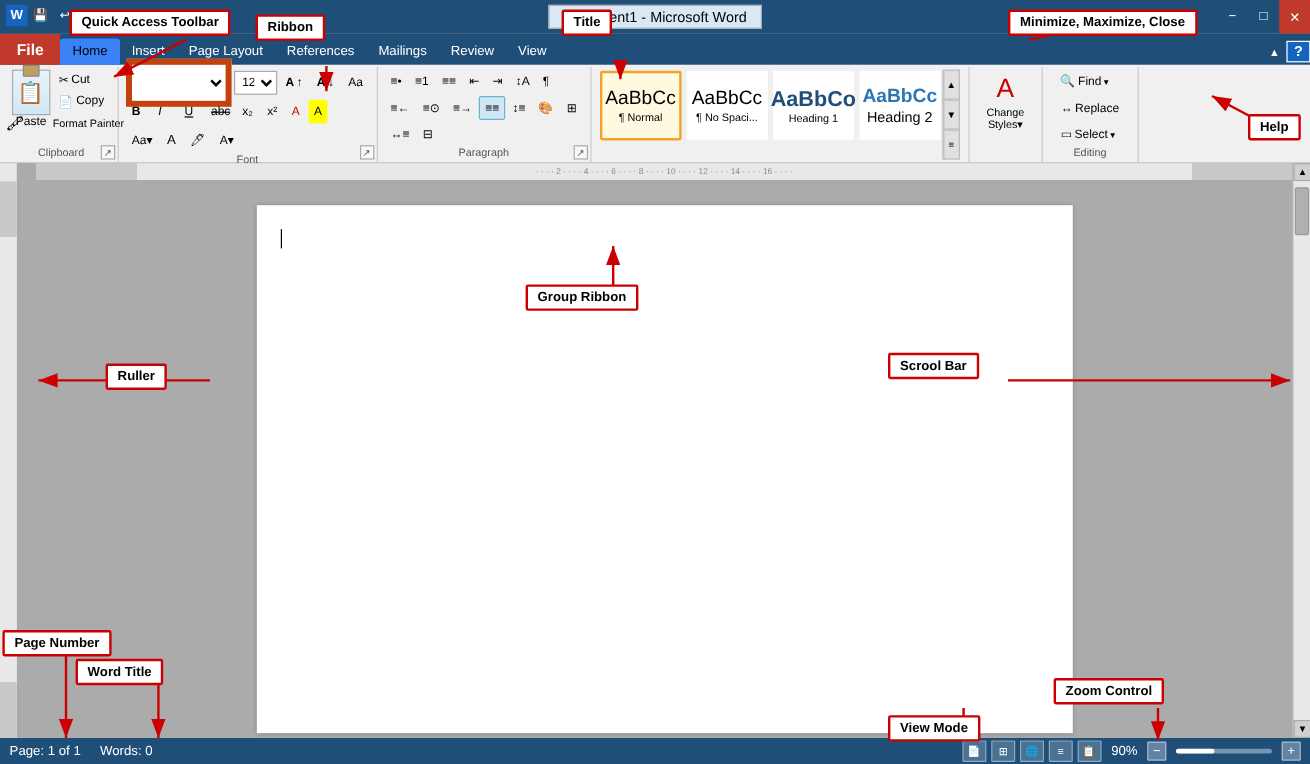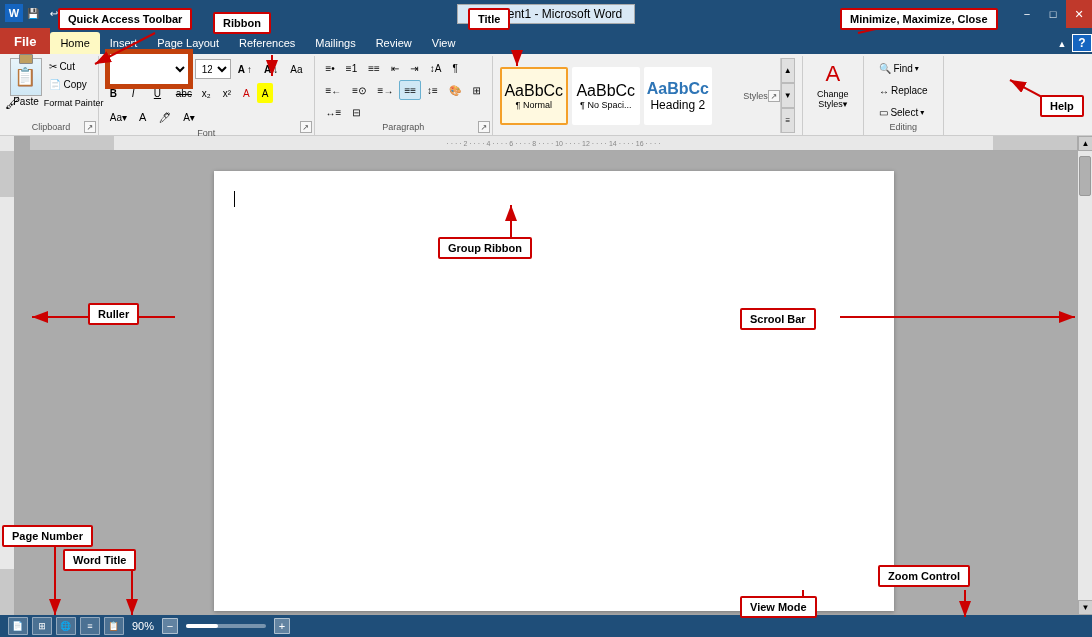--- a/index.html
+++ b/index.html
@@ -91,21 +91,21 @@
       padding: 4px 10px;
       font-size: 11px;
       cursor: pointer;
       height: 22px;
       display: flex;
       align-items: center;
       border-top-left-radius: 3px;
       border-top-right-radius: 3px;
     }
     .ribbon-tab.active {
-      background: #fef9c3;
+      background: #3b82f6;
       color: #000;
     }
 
     
     .ribbon-content {
       background: #f0f0f0;
       border-bottom: 1px solid #ccc;
       height: 82px;
       display: flex;
       align-items: stretch;
@@ -588,33 +588,37 @@
         <div class="small-row">
           <button class="ribbon-btn-small">↔≡</button>
           <button class="ribbon-btn-small">⊟</button>
         </div>
       </div>
       <div class="ribbon-group-label">Paragraph</div>
       <div class="dialog-launcher">↗</div>
     </div>
 
     <div class="ribbon-group styles-group" style="flex-direction:row;align-items:stretch;min-width:310px;">
-      <div style="display:flex;flex-direction:row;flex:1;justify-content:space-between;">
+      <div style="display:flex;flex-direction:column;flex:1;justify-content:space-between;">
         <div style="display:flex;gap:2px;flex:1;align-items:center;">
 
           <div class="style-item active">
             <div class="style-preview-text" style="font-size:16px;">AaBbCc</div>
             <div style="font-size:9px;">¶ Normal</div>
           </div>
 
           <div class="style-item">
             <div class="style-preview-text" style="font-size:16px;">AaBbCc</div>
             <div style="font-size:9px;">¶ No Spaci...</div>
           </div>
 
+          <div class="style-item">
+            <div class="style-preview-text" style="font-size:18px;color:#1f4e79;font-weight:bold;">AaBbCo</div>
+            <div style="font-size:9px;">Heading 1</div>
+          </div>
 
           <div class="style-item">
             <div class="style-preview-text" style="font-size:16px;color:#2e75b6;font-weight:bold;">AaBbCc</div>
             <div style="font-size:12px;">Heading 2</div>
           </div>
         </div>
         <div style="height:12px;display:flex;align-items:center;margin-top:32px;">
           <div class="ribbon-group-label" style="margin:0;">Styles</div>
           <div class="dialog-launcher" style="position:static;margin-left:auto;">↗</div>
         </div>
@@ -682,20 +686,24 @@
       <button class="scroll-btn">▲</button>
       <div class="scroll-track">
         <div class="scroll-thumb"></div>
       </div>
       <button class="scroll-btn">▼</button>
     </div>
   </div>
 </div>
 
 <div class="status-bar">
+  <div class="status-left">
+    <span>Page: 1 of 1</span>
+    <span>Words: 0</span>
+  </div>
   <div class="status-right">
     <button class="view-btn">📄</button>
     <button class="view-btn">⊞</button>
     <button class="view-btn">🌐</button>
     <button class="view-btn">≡</button>
     <button class="view-btn">📋</button>
     <span class="zoom-text">90%</span>
     <button class="zoom-btn">−</button>
     <div class="zoom-slider">
       <div class="zoom-slider-fill"></div>
@@ -737,17 +745,17 @@
   <line x1="965" y1="590" x2="965" y2="617" stroke="#cc0000" stroke-width="2" marker-end="url(#arrowhead)"></line>
 </svg>
 
 <div class="annotation" style="left:58px;top:8px;">Quick Access Toolbar</div>
 <div class="annotation" style="left:213px;top:12px;">Ribbon</div>
 <div class="annotation" style="left:468px;top:8px;">Title</div>
 <div class="annotation" style="left:840px;top:8px;">Minimize, Maximize, Close</div>
 <div class="annotation" style="left:1040px;top:95px;">Help</div>
 <div class="annotation" style="left:438px;top:237px;">Group Ribbon</div>
 <div class="annotation" style="left:88px;top:303px;">Ruller</div>
-<div class="annotation" style="left:740px;top:308px;text-align:center;">Scrool Bar</div>
+<div class="annotation" style="left:740px;top:294px;text-align:center;">Scrool Bar</div>
 <div class="annotation" style="left:2px;top:525px;">Page Number</div>
 <div class="annotation" style="left:63px;top:549px;">Word Title</div>
 <div class="annotation" style="left:740px;top:572px;margin-top:24px;">View Mode</div>
 <div class="annotation" style="left:878px;top:565px;">Zoom Control</div>
 
 </body></html>

